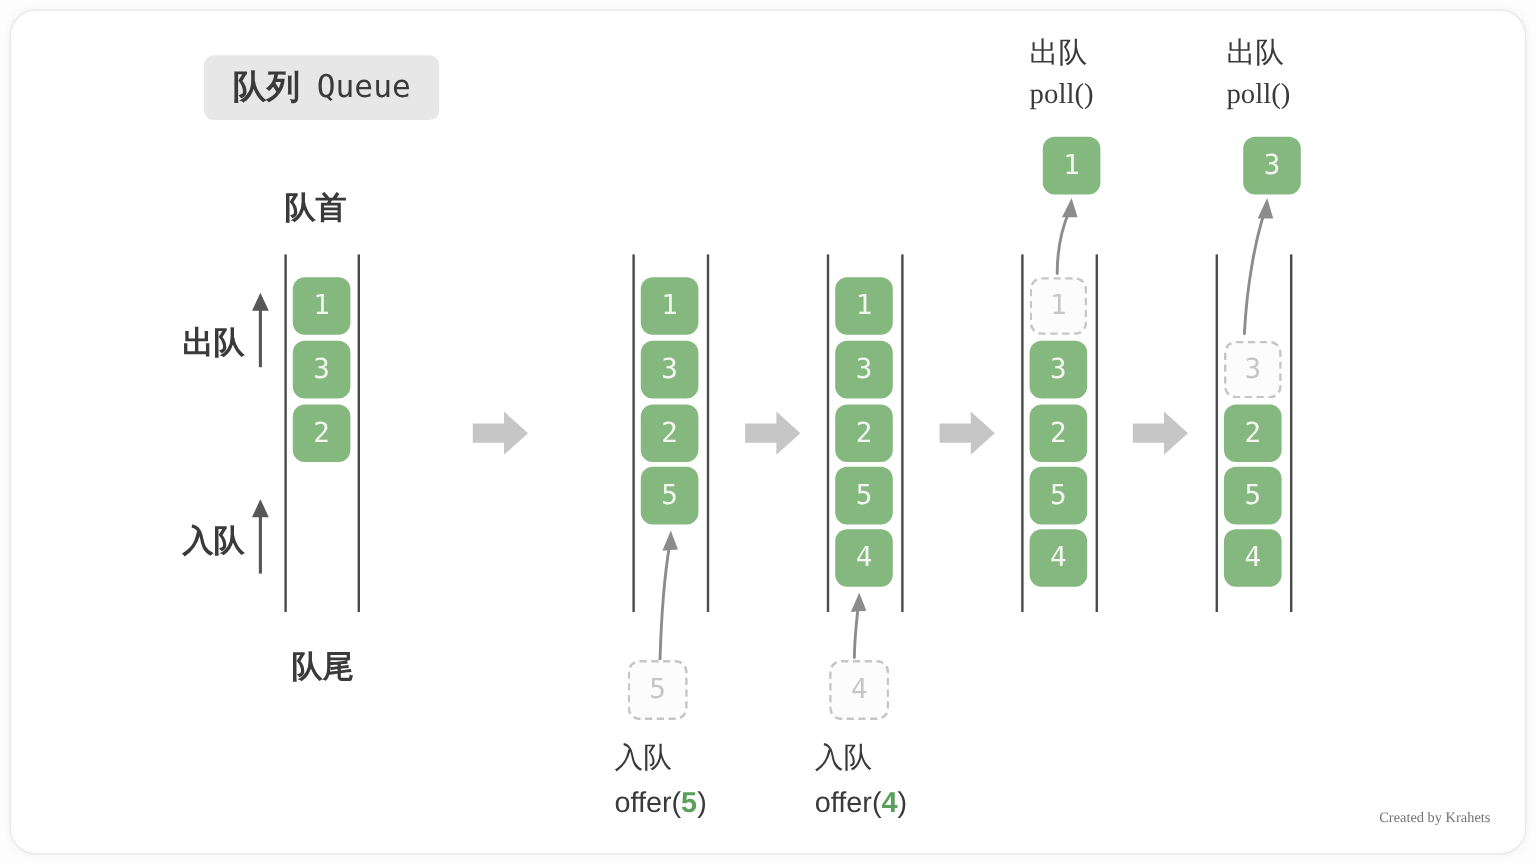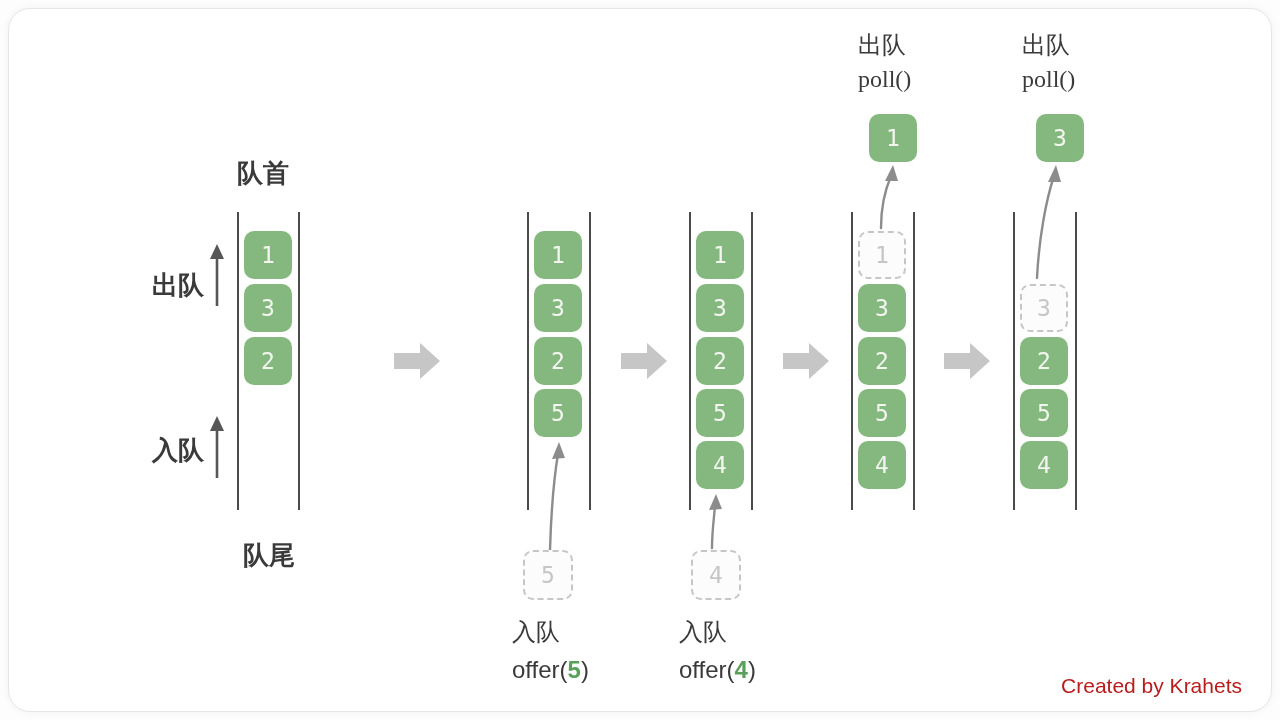--- a/index.html
+++ b/index.html
@@ -31,30 +31,34 @@
   .ghost.big{width:50px;height:50px;}
   
   .op-head{position:absolute;top:30px;}
   .op-head .zh{font-size:24px;color:#3a3a3a;height:32px;line-height:30px;}
   .op-head .code{font-family:Liberation Serif, serif;font-size:24px;color:#3a3a3a;margin-top:4px;}
   
   .op-foot{position:absolute;top:616px;}
   .op-foot .zh{font-size:24px;color:#3a3a3a;height:34px;line-height:32px;}
   .op-foot .code{font-family:Liberation Sans, sans-serif;font-size:24px;color:#3a3a3a;margin-top:6px;}
   .op-foot .code .green{color:#5aa05a;font-weight:bold;}
-  .watermark{position:absolute;top:674px;right:38px;font-family:Liberation Sans, sans-serif;
-             font-size:21px;color:#b91c1c;}
+  .watermark{position:absolute;top:674px;right:38px;font-family:Liberation Serif, serif;
+             font-size:12px;color:#737373;}
   svg{position:absolute;overflow:visible;}
 </style>
 </head>
 <body>
 
 <div class="canvas">
   <div class="card"></div>
 
+  <div class="title-badge">
+    <span class="title-zh">队列</span>
+    <span class="title-en">Queue</span>
+  </div>
 
   <div class="abs cjk-bold front-label">队首</div>
   <div class="abs cjk-bold rear-label">队尾</div>
 
   <div class="abs cjk-bold deq-side">出队</div>
   <svg style="left:206px;top:242px;" width="22" height="66">
     <line x1="11" y1="64" x2="11" y2="14" stroke="#575757" stroke-width="2.6"></line>
     <polygon points="4,17 11,2 18,17" fill="#575757"></polygon>
   </svg>
   <div class="abs cjk-bold enq-side">入队</div>

